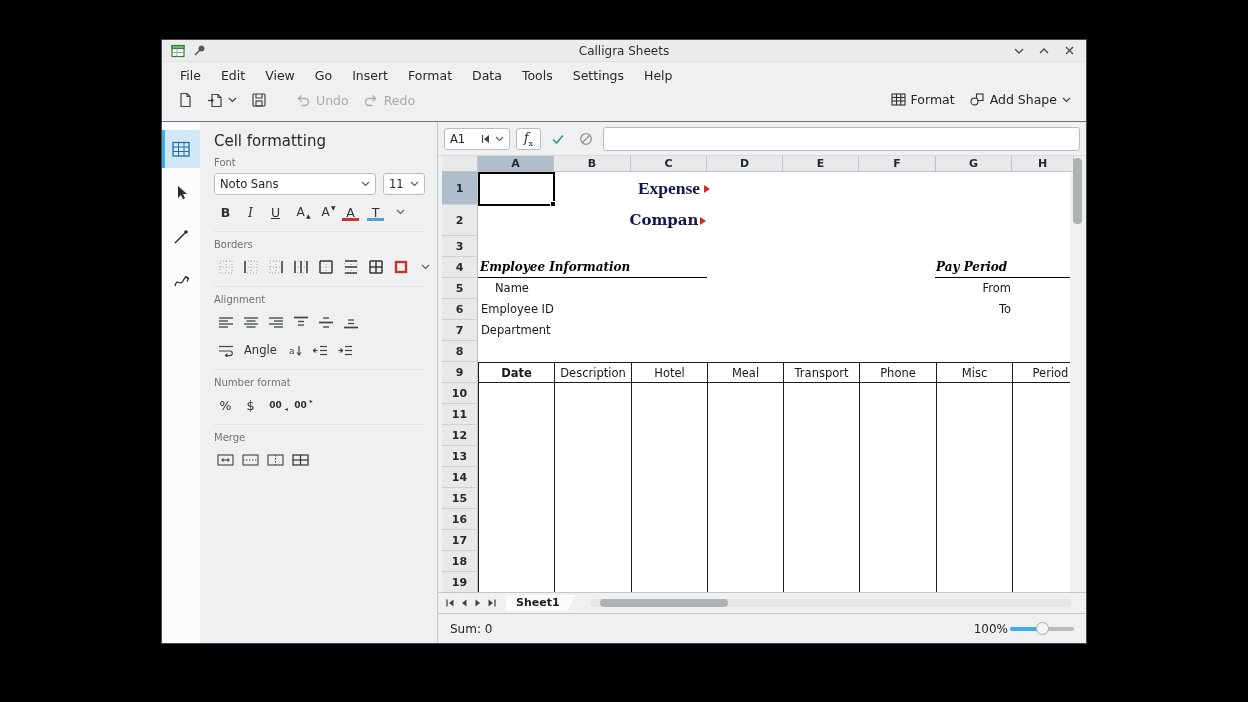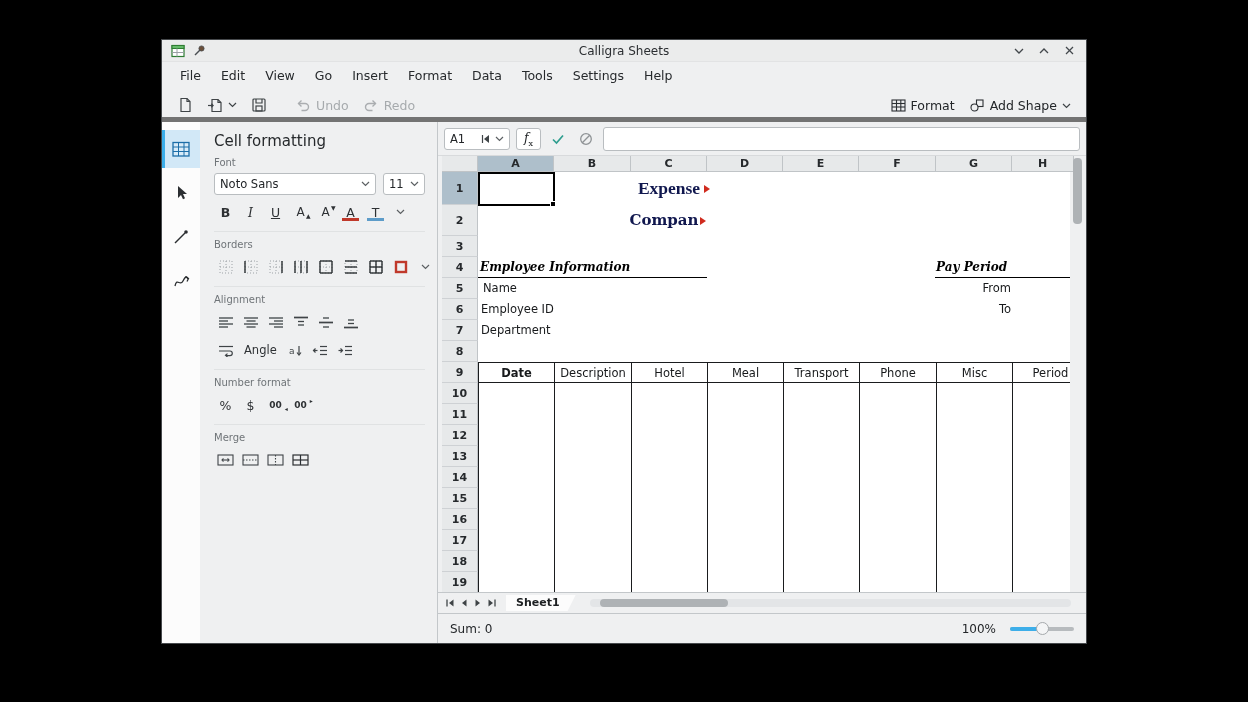--- a/index.html
+++ b/index.html
@@ -12,21 +12,21 @@
   .tb-left{display:flex;gap:8px;align-items:center;z-index:1}
   .tb-title{position:absolute;left:0;right:0;text-align:center;font-size:12px;color:#2b2e31}
   .tb-controls{margin-left:auto;display:flex;gap:9px;z-index:1}
   .wbtn{width:16px;height:16px;display:flex;align-items:center;justify-content:center}
 
   
   .menubar{height:26px;display:flex;align-items:center;padding:0 8px;background:#eff0f1}
   .menu-item{padding:3px 10px;border-radius:3px;font-size:12.5px;color:#26292c}
 
   
-  .toolbar{height:34px;display:flex;align-items:flex-end;padding:0 8px;border-bottom:5px solid #737373;background:#eff0f1}
+  .toolbar{height:34px;display:flex;align-items:flex-start;padding:0 8px;border-bottom:1px solid #737373;background:#eff0f1}
   .tbtn{display:flex;align-items:center;gap:5px;padding:4px 7px;border-radius:3px;font-size:12.5px}
   .tbtn.disabled{color:#a6aaad}
   .tb-spacer{flex:1}
 
   .main{display:flex;height:521px}
 
   
   .toolstrip{width:38px;background:#fcfcfc;display:flex;flex-direction:column;padding-top:8px}
   .tool{height:38px;display:flex;align-items:center;justify-content:center;margin-bottom:6px}
   .tool.selected{background:#d2e8f7;box-shadow:inset 3px 0 0 #3daee9}
@@ -88,21 +88,21 @@
 
   
   .tabbar{height:20px;display:flex;align-items:center;padding:0 5px;flex:none}
   .navbtn{width:14px;height:16px;display:flex;align-items:center;justify-content:center}
   .sheet-tab{margin-left:7px;padding:1px 16px 2px 10px;background:#fcfcfc;font-size:11px;font-weight:bold;color:#1c1f21;clip-path:polygon(0 0,100% 0,calc(100% - 8px) 100%,0 100%);filter:drop-shadow(0 0 1px #8f9396)}
   .hscroll{flex:1;position:relative;height:8px;margin:0 10px 0 14px;background:#e3e5e7;border-radius:4px}
   .hthumb{position:absolute;left:10px;top:0;width:128px;height:8px;border-radius:4px;background:#aeb2b5}
 
   
   .statusbar{height:30px;display:flex;align-items:center;padding:0 12px;border-top:1px solid #c3c7ca;flex:none}
-  .zoom-wrap{margin-left:auto;display:flex;align-items:center;gap:14px}
+  .zoom-wrap{margin-left:auto;display:flex;align-items:center;gap:2px}
   .slider{position:relative;width:64px;height:14px}
   .slider .track{position:absolute;top:5px;left:0;right:0;height:4px;border-radius:2px;background:#b7bbbe}
   .slider .fill{position:absolute;top:5px;left:0;width:32px;height:4px;border-radius:2px;background:#3daee9}
   .slider .knob{position:absolute;top:0;left:26px;width:13px;height:13px;border-radius:50%;background:#f4f5f6;border:1px solid #a5a9ac}
 
   .vscroll{flex:1;position:relative}
   .vthumb{position:absolute;left:3px;top:2px;width:9px;height:66px;border-radius:4px;background:#aeb2b5}
 
   svg{display:block}
 </style>
@@ -675,21 +675,21 @@
                 <div class="big-title">Expense</div>
                 <div class="ovf" style="left:226px;top:13px"></div>
                 <div class="sub-title">Compan</div>
                 <div class="ovf" style="left:222px;top:45px"></div>
 
                 <div class="hdr-ital" style="left:2px;top:85px">Employee Information</div>
                 <div class="uline" style="left:0;top:105px;width:229px"></div>
                 <div class="hdr-ital" style="left:458px;top:85px">Pay Period</div>
                 <div class="uline" style="left:457px;top:105px;width:135px"></div>
 
-                <div class="cell-text" style="left:5px;top:106px">Name</div>
+                <div class="cell-text" style="left:17px;top:106px">Name</div>
                 <div class="cell-text" style="left:457px;top:106px;width:76px;text-align:right">From</div>
                 <div class="cell-text" style="left:3px;top:127px">Employee ID</div>
                 <div class="cell-text" style="left:457px;top:127px;width:76px;text-align:right">To</div>
                 <div class="cell-text" style="left:3px;top:148px">Department</div>
               <div class="vline" style="left: 0px;"></div>
                   <div class="vline" style="left: 76px;"></div>
                   <div class="vline" style="left: 153px;"></div>
                   <div class="vline" style="left: 229px;"></div>
                   <div class="vline" style="left: 305px;"></div>
                   <div class="vline" style="left: 381px;"></div>

